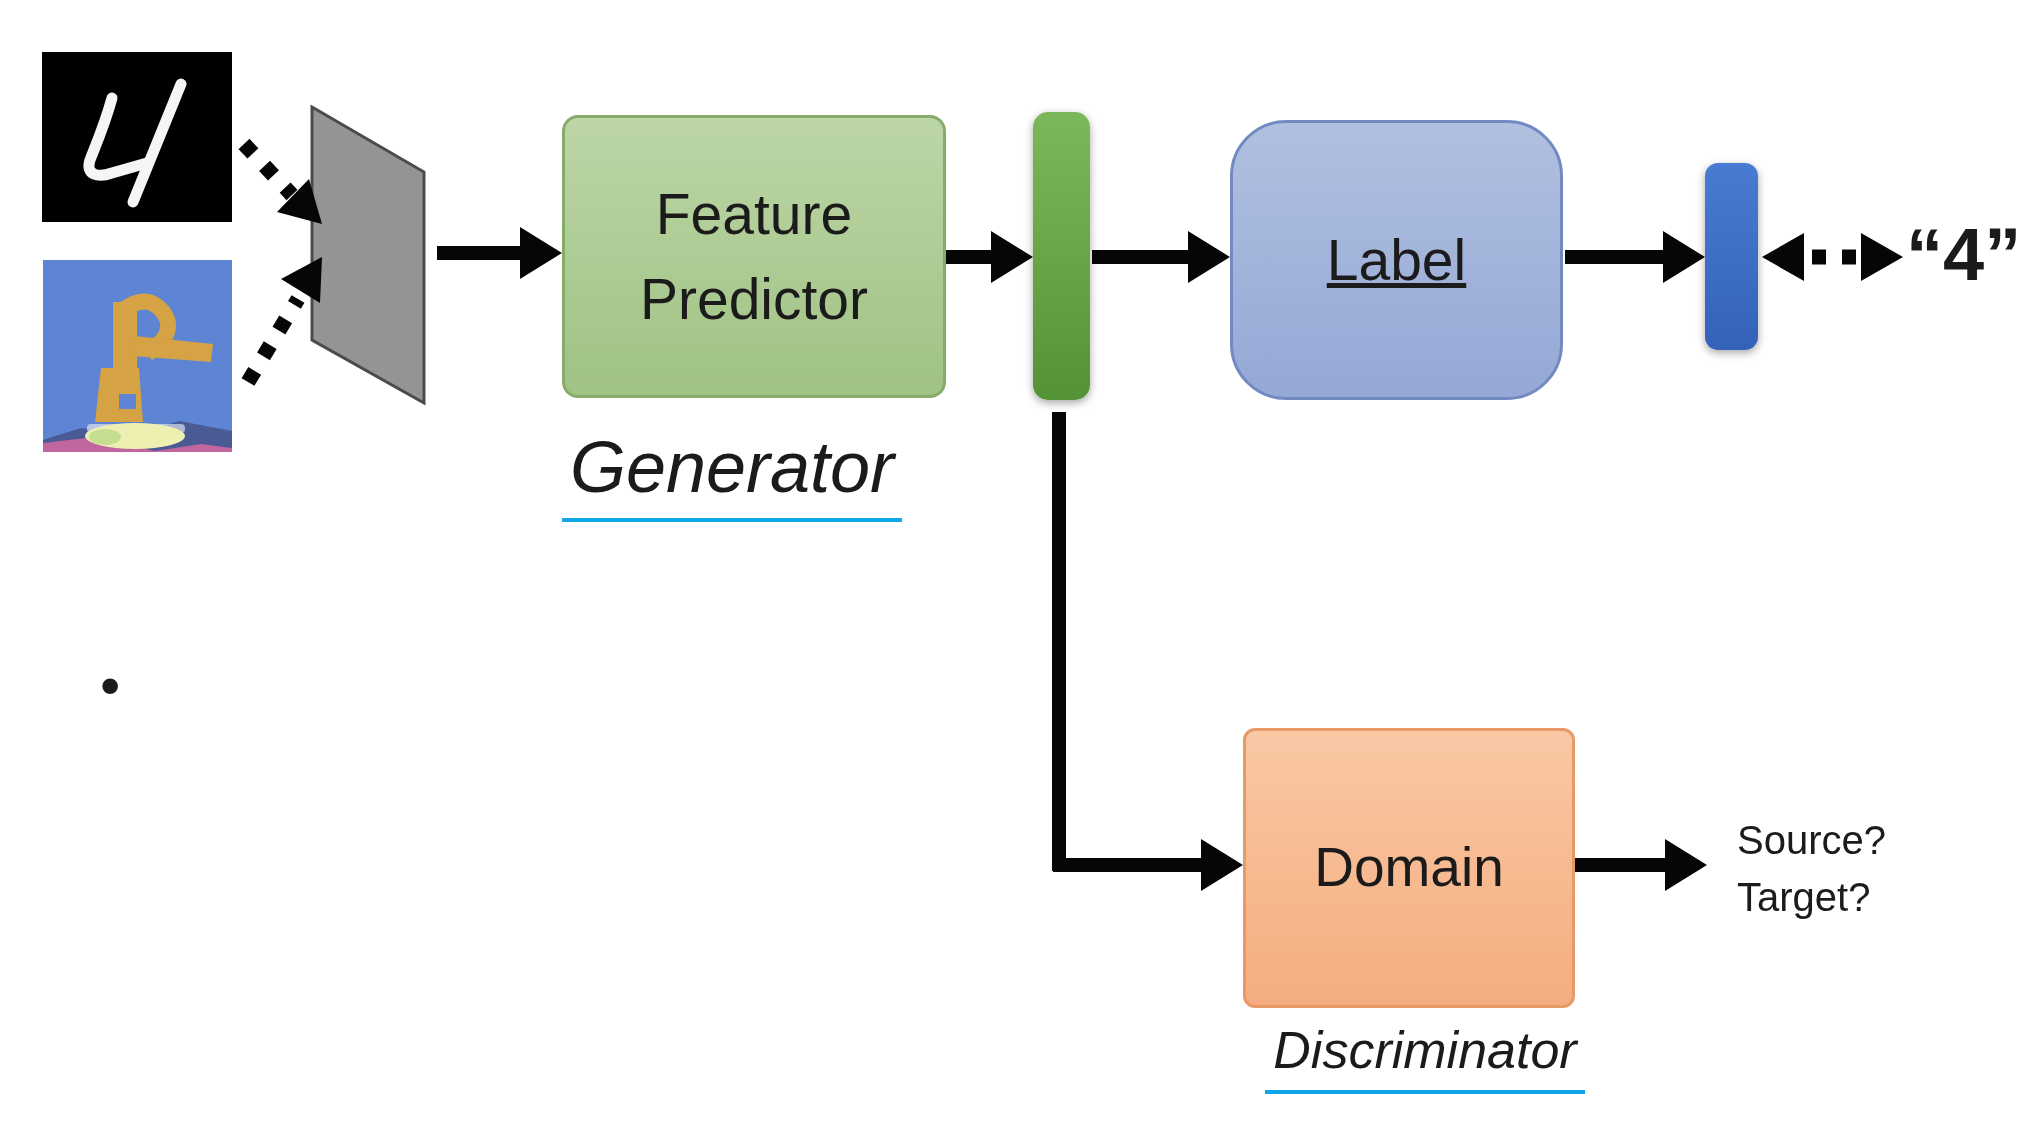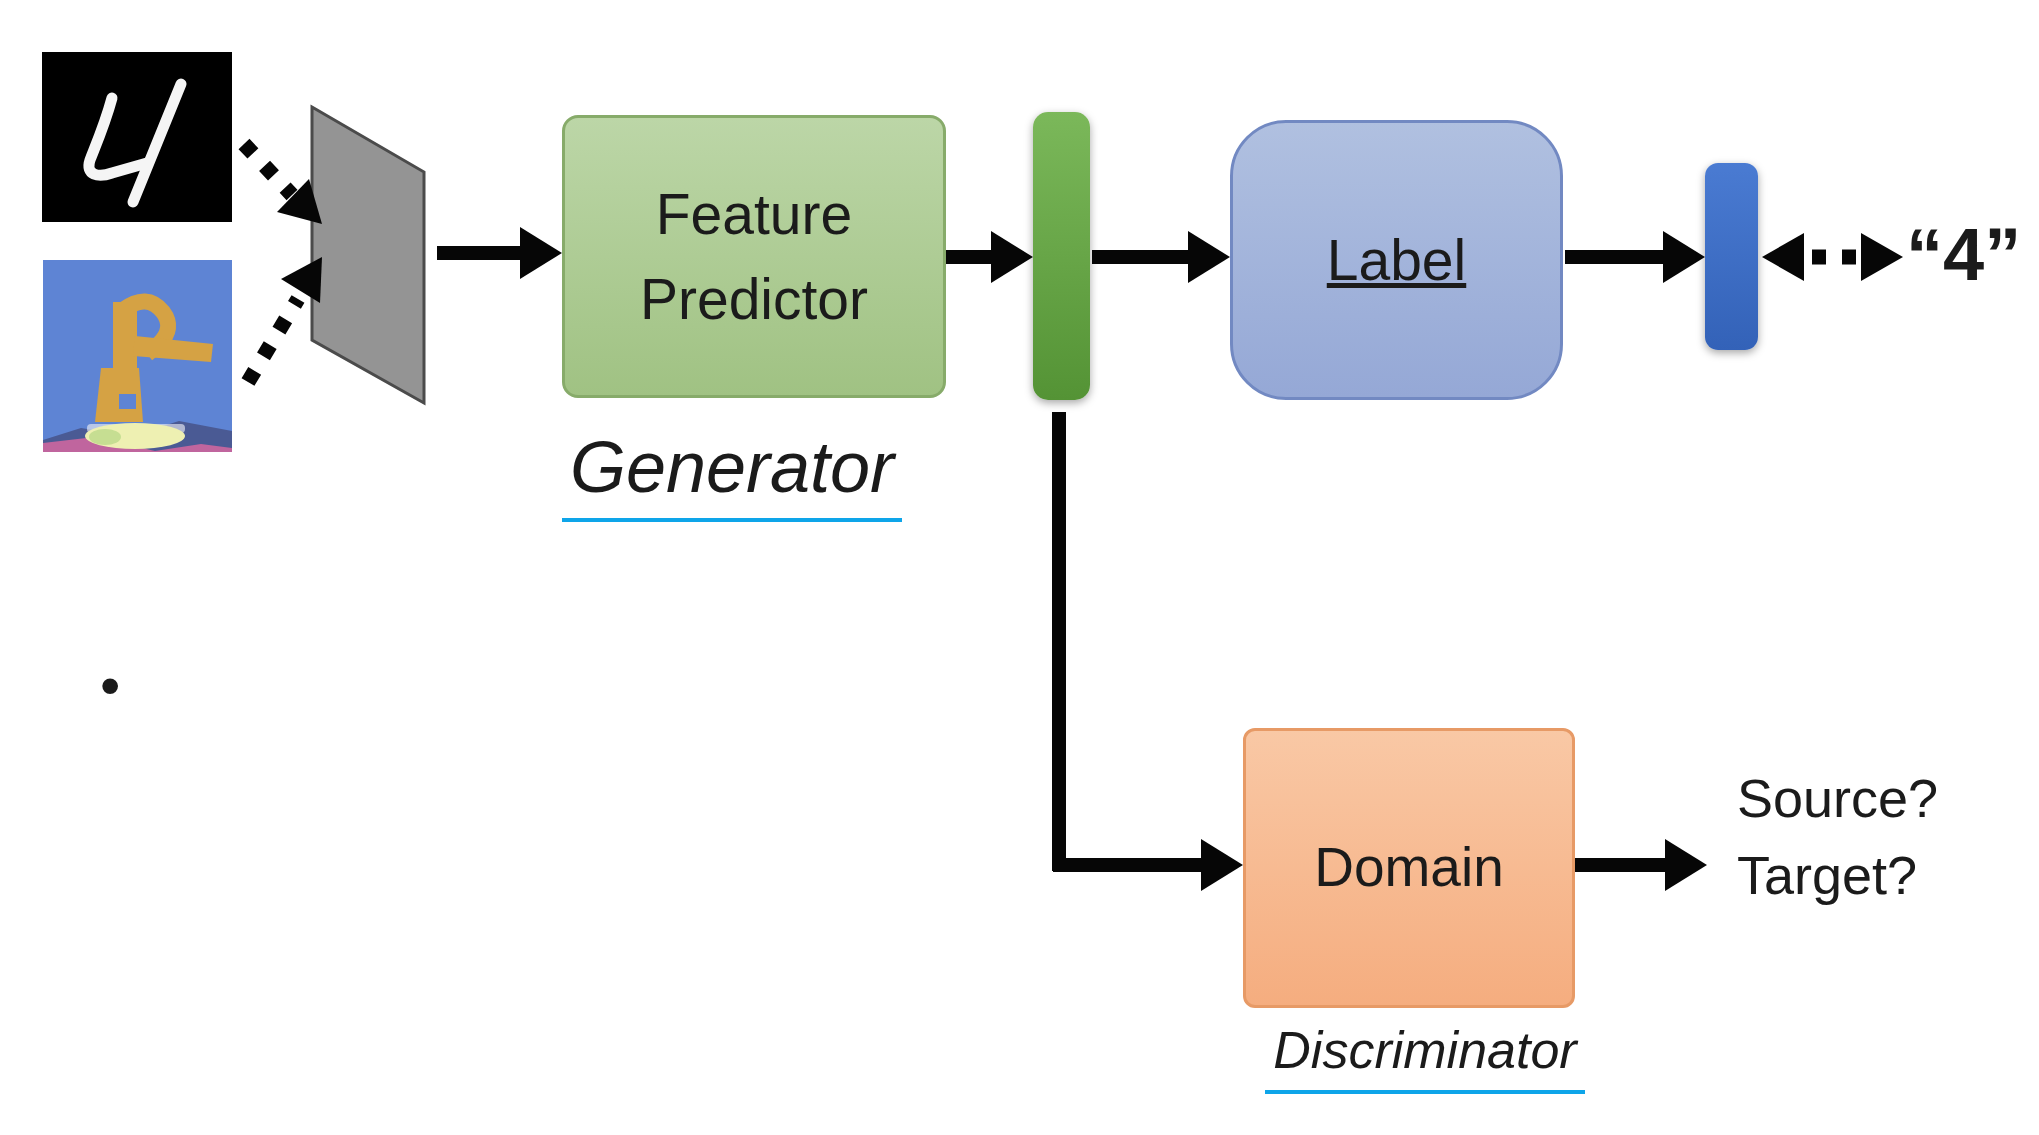--- a/index.html
+++ b/index.html
@@ -30,21 +30,21 @@
             background:linear-gradient(#4a7bd2,#3362b8);}
 
   
   .caption{position:absolute;text-align:center;font-style:italic;}
   .caption .u{display:inline-block;border-bottom:4px solid #0ea5e9;padding:0 8px 10px 8px;}
   .gen{left:560px;top:426px;width:344px;font-size:72px;}
   .disc{left:1180px;top:1020px;width:490px;font-size:52px;}
 
   
   .pred{position:absolute;left:1906px;top:212px;font-size:74px;font-weight:bold;}
-  .domq{position:absolute;left:1737px;top:760px;font-size:54px;line-height:1.42;}
+  .domq{position:absolute;left:1737px;top:812px;font-size:40px;line-height:1.42;}
 
   
   .bullet{position:absolute;left:100px;top:642px;display:flex;align-items:flex-start;
           font-size:58px;line-height:1.47;}
   .bullet .marker{width:78px;flex:0 0 78px;}
 </style>
 </head>
 <body>
 
 <div id="canvas">

